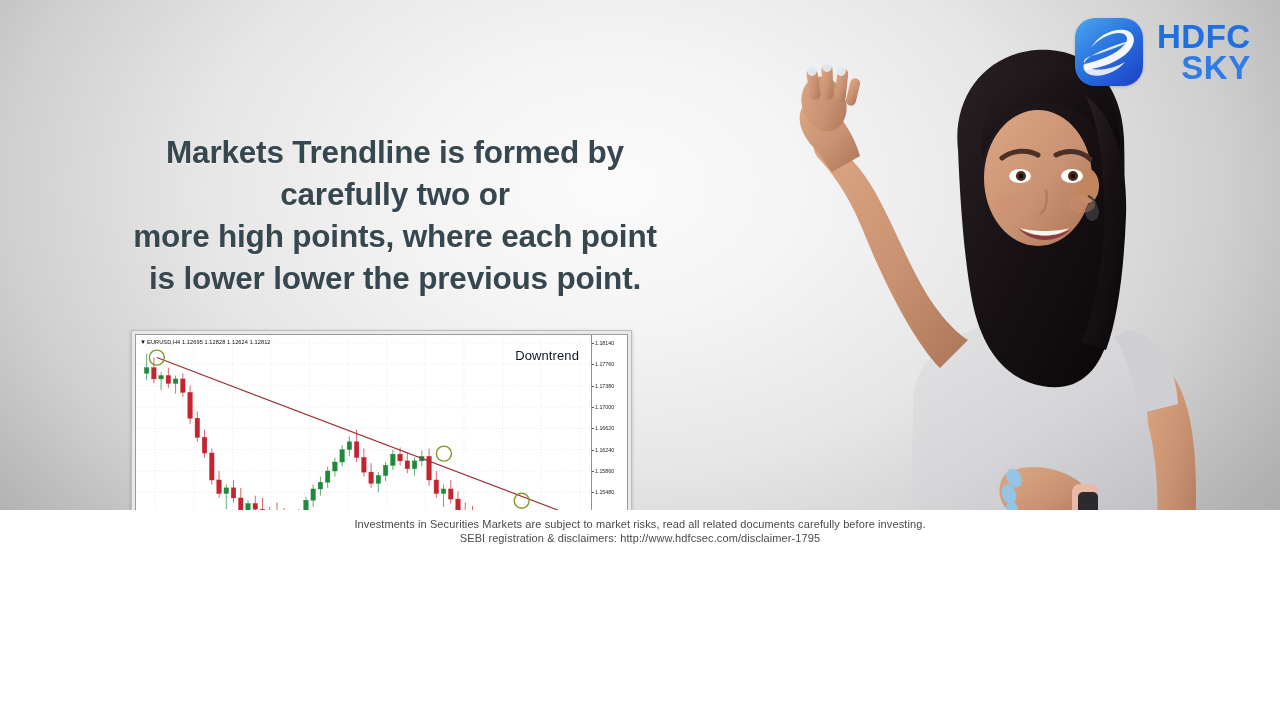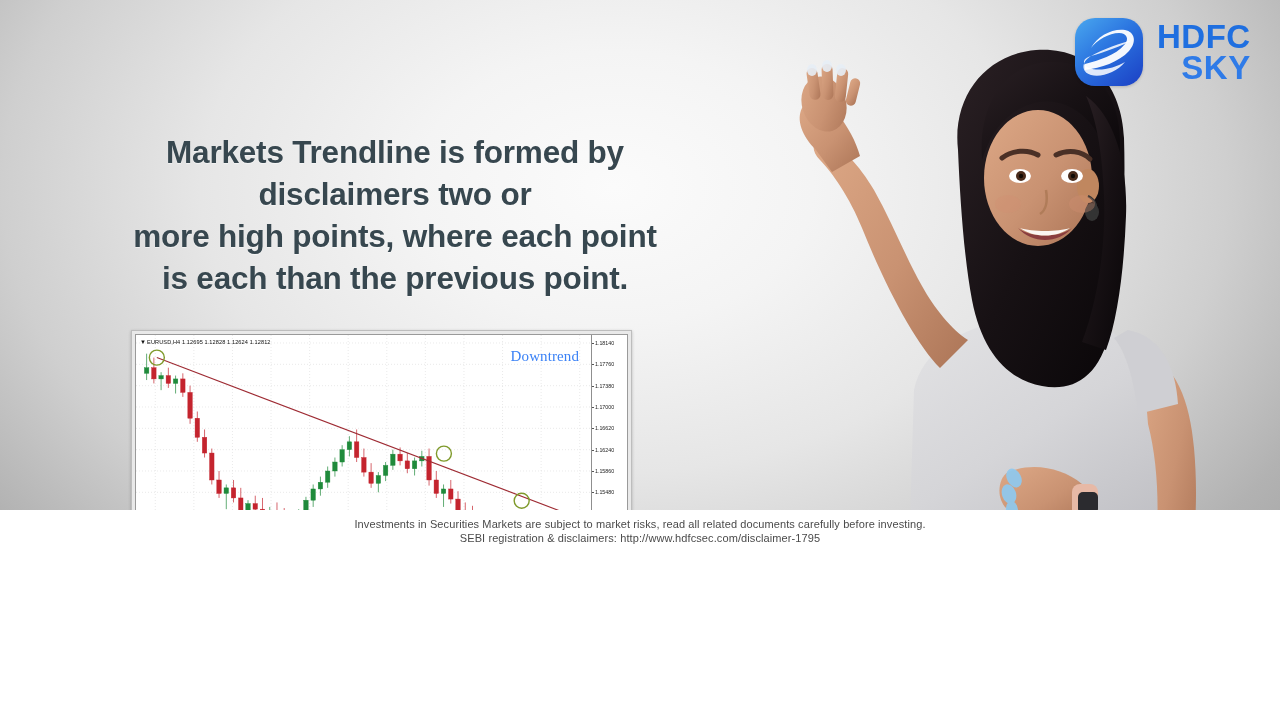--- a/index.html
+++ b/index.html
@@ -102,25 +102,24 @@
     white-space: nowrap;
     z-index: 5;
     font-family: "Liberation Sans", sans-serif;
   }
   #chart-header .caret { font-size: 6px; margin-right: 1px; }
 
   #downtrend-label {
     position: absolute;
     right: 48px;
     top: 13px;
-    font-size: 15px;
-    color: #3b82f6;
+    font-size: 13px;
+    color: #0f172a;
     z-index: 5;
     letter-spacing: .1px;
-    font-family: Liberation Serif, serif;
   }
 
   #price-axis {
     position: absolute;
     right: 0; top: 0;
     width: 36px; height: 268px;
     border-left: 1px solid #8f8f8f;
     background: #fff;
   }
   #price-axis .tick {
@@ -305,23 +304,23 @@
       </svg>
     </div>
     <div id="logo-text">
       <span class="l1">HDFC</span>
       <span class="l2">SKY</span>
     </div>
   </div>
 
   <div id="headline">
     <div>Markets Trendline is formed by</div>
-    <div>disclaimers two or</div>
+    <div>carefully two or</div>
     <div>more high points, where each point</div>
-    <div>is each than the previous point.</div>
+    <div>is lower lower the previous point.</div>
   </div>
 
   <div id="chart-window">
     <div id="chart-inner">
 
       <div id="chart-header">
         <span class="caret">▼</span><span>EURUSD,H4  1.12695 1.12828 1.12624 1.12812</span>
       </div>
 
       <div id="downtrend-label">Downtrend</div>

